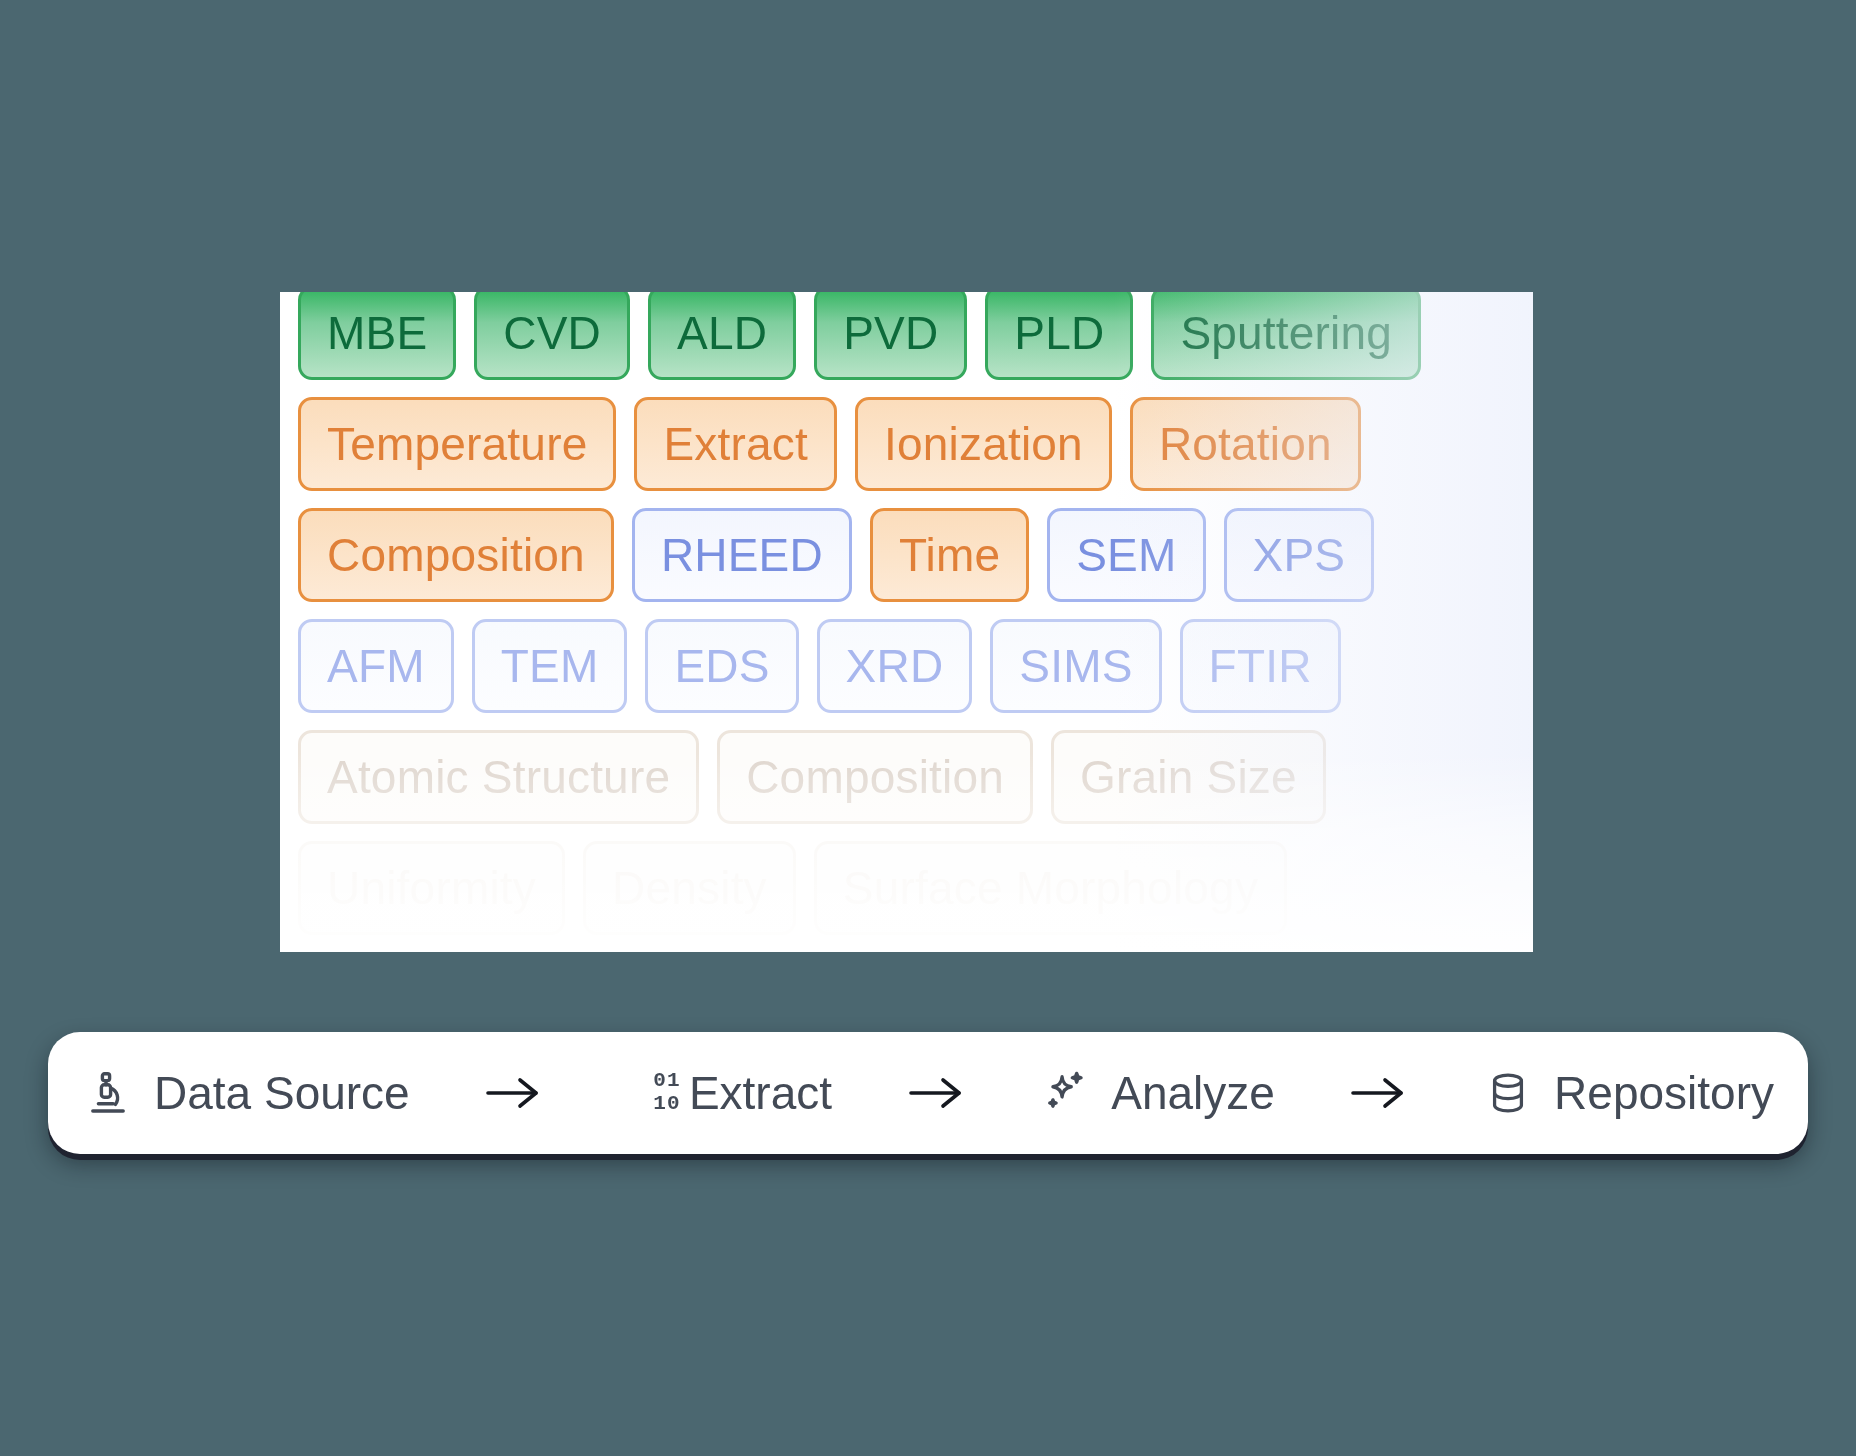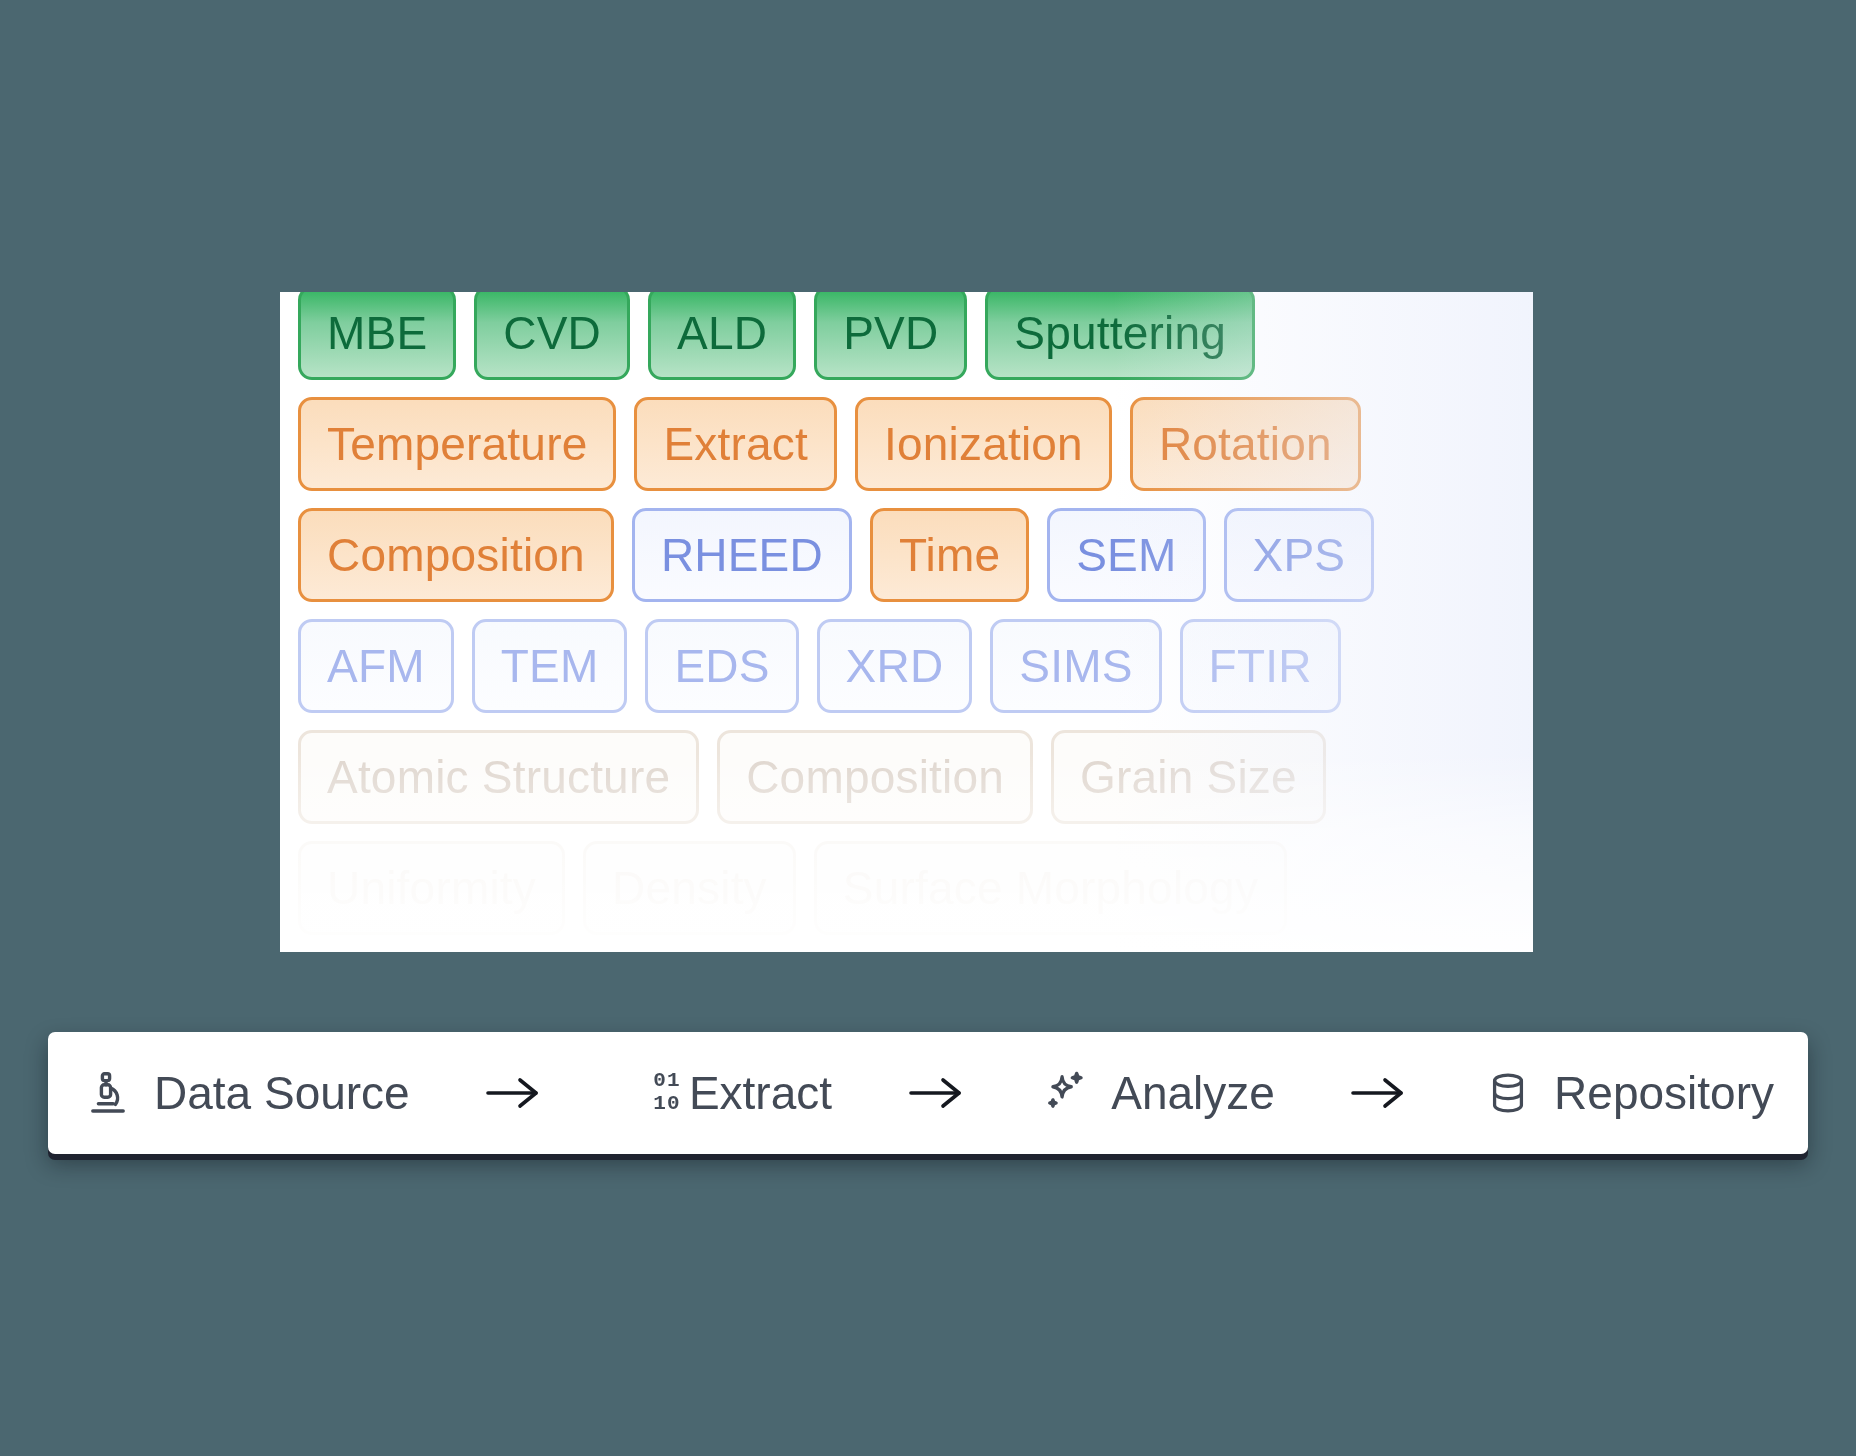--- a/index.html
+++ b/index.html
@@ -134,21 +134,21 @@
   }
 
   
   .pipeline {
     position: absolute;
     left: 48px;
     top: 1032px;
     width: 1760px;
     height: 122px;
     background: #ffffff;
-    border-radius: 7px;
+    border-radius: 32px;
     box-shadow: 0 6px 0 0 #1f2330, 0 10px 22px rgba(10,14,22,0.42);
     display: flex;
     align-items: center;
     justify-content: space-between;
     padding: 0 34px;
   }
 
   .stage-item {
     display: flex;
     align-items: center;
@@ -200,20 +200,21 @@
 <div id="stage">
 
   <div class="tag-panel">
     <div class="rows">
 
       <div class="tag-row row-0">
         <span class="chip green">MBE</span>
         <span class="chip green">CVD</span>
         <span class="chip green">ALD</span>
         <span class="chip green">PVD</span>
+        <span class="chip green">PLD</span>
         <span class="chip green">Sputtering</span>
       </div>
 
       <div class="tag-row row-1">
         <span class="chip orange">Temperature</span>
         <span class="chip orange">Extract</span>
         <span class="chip orange">Ionization</span>
         <span class="chip orange">Rotation</span>
       </div>
 

